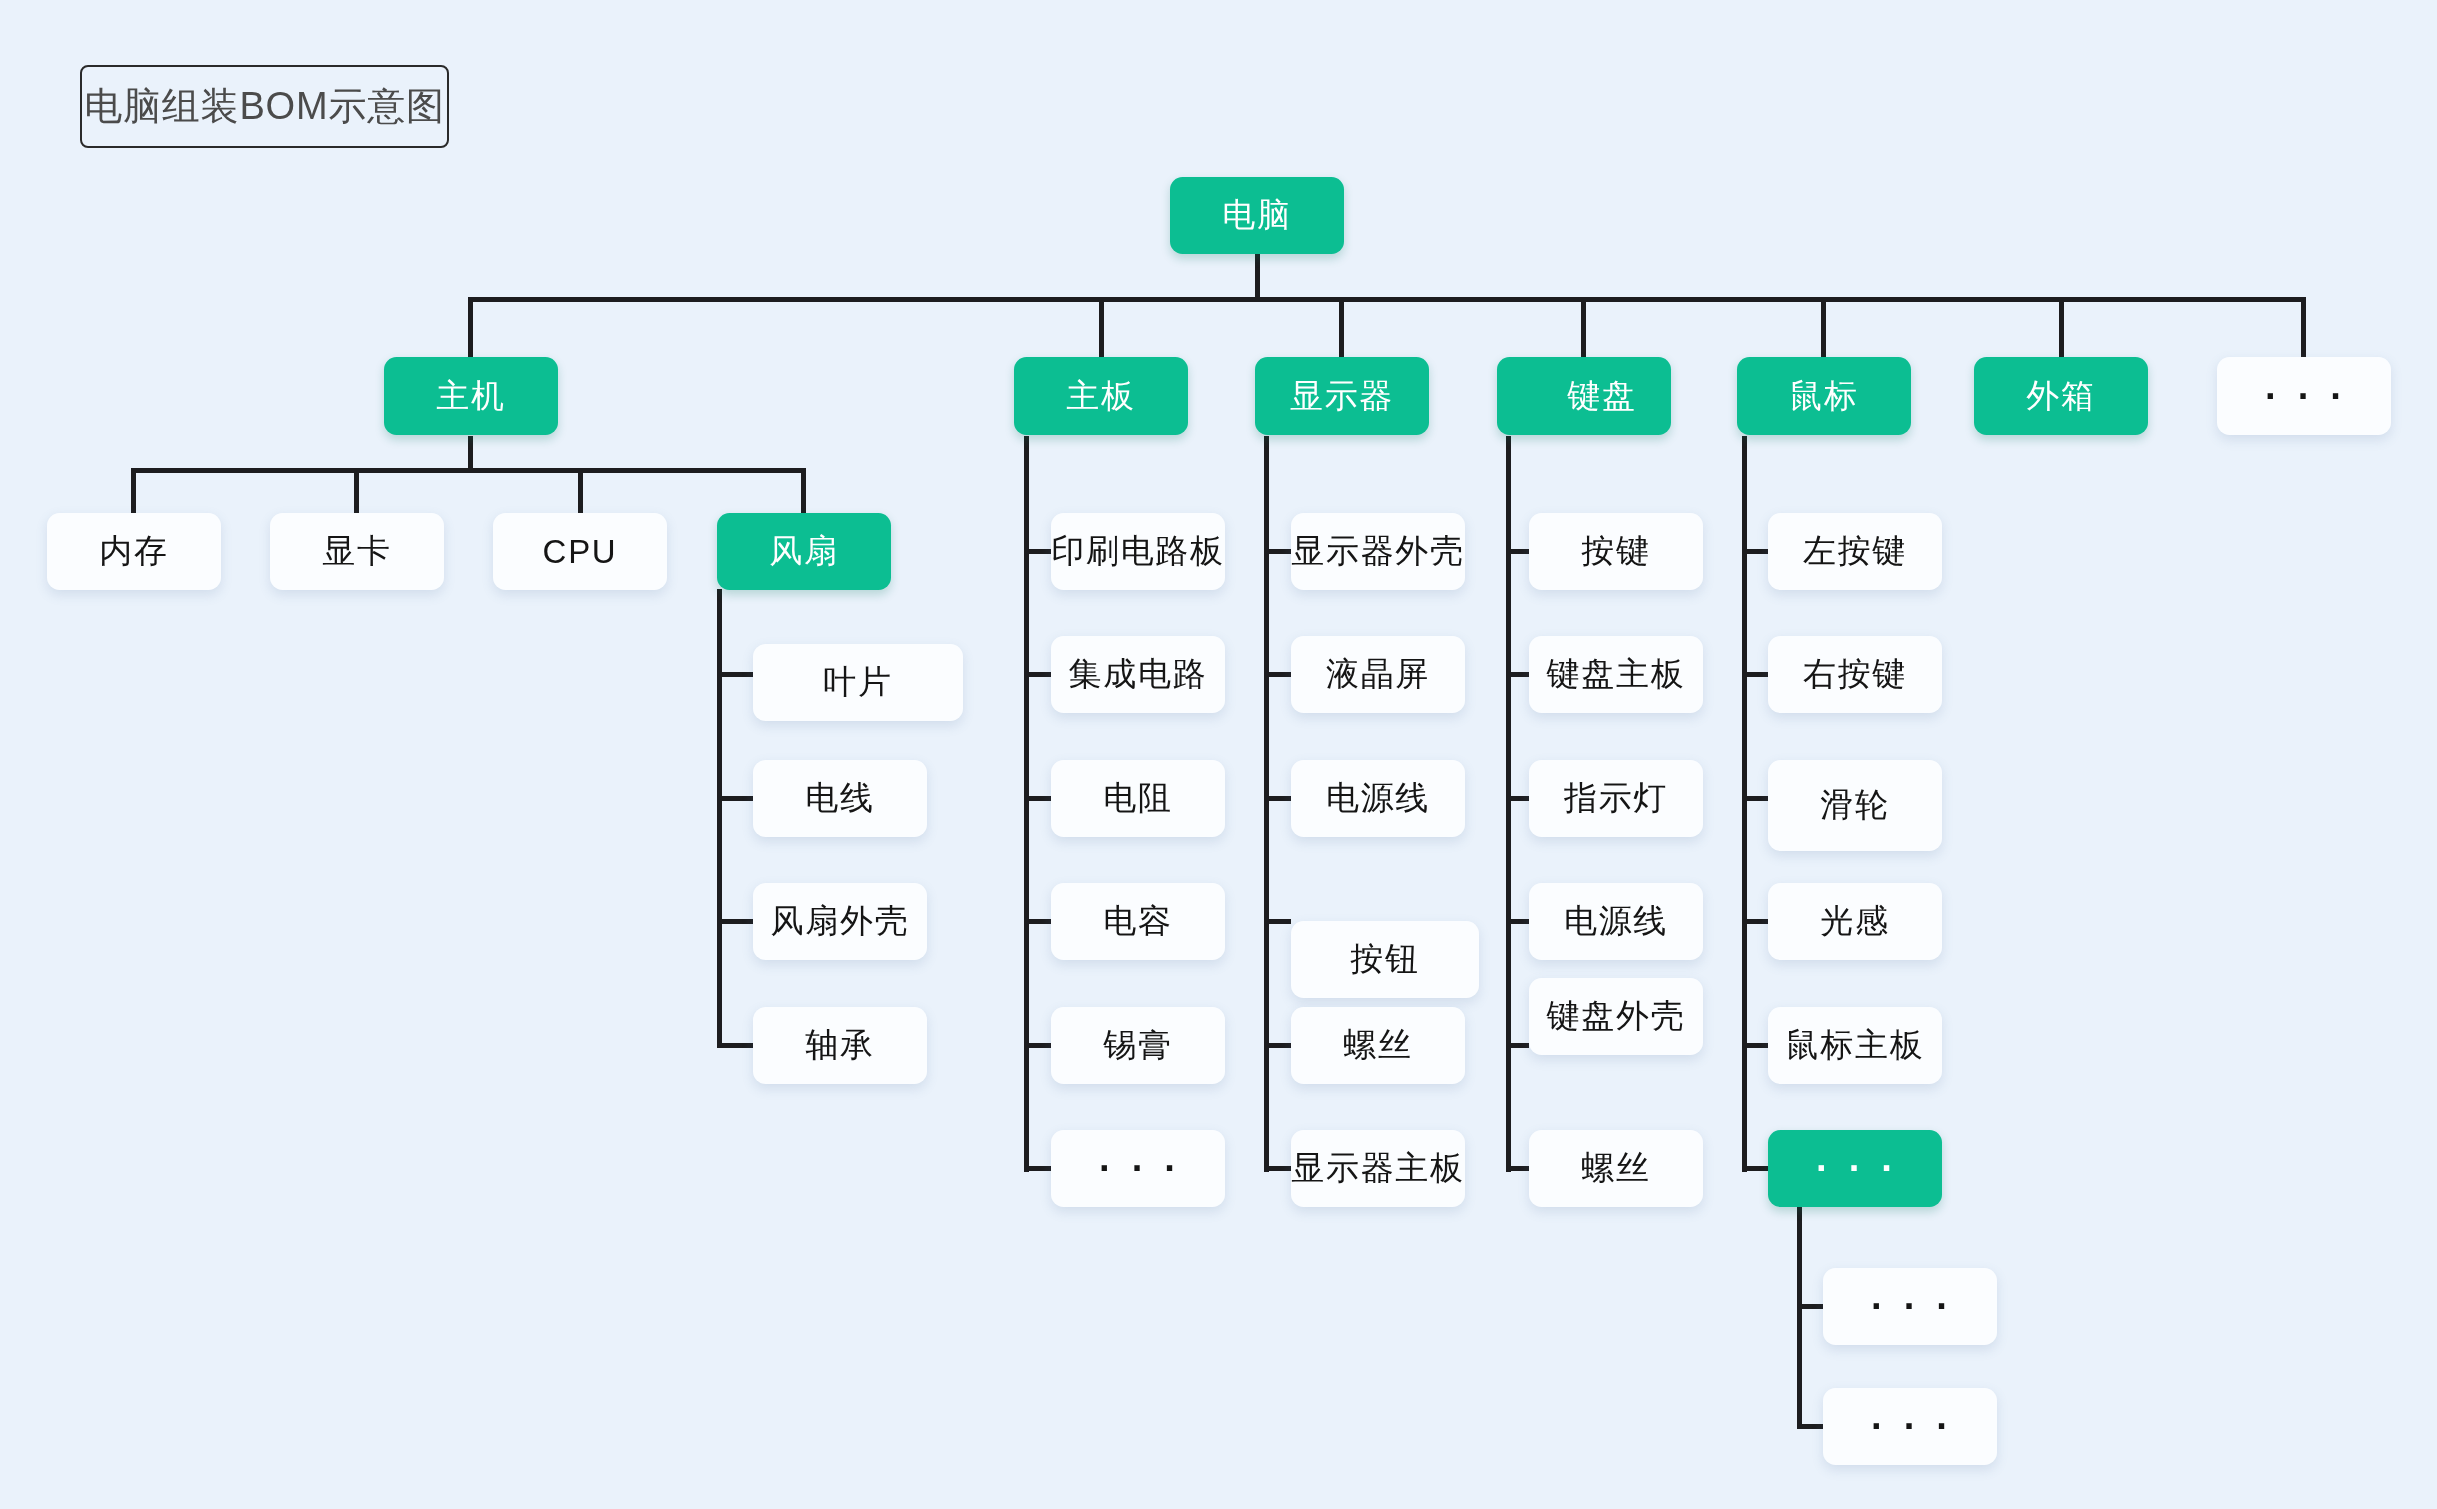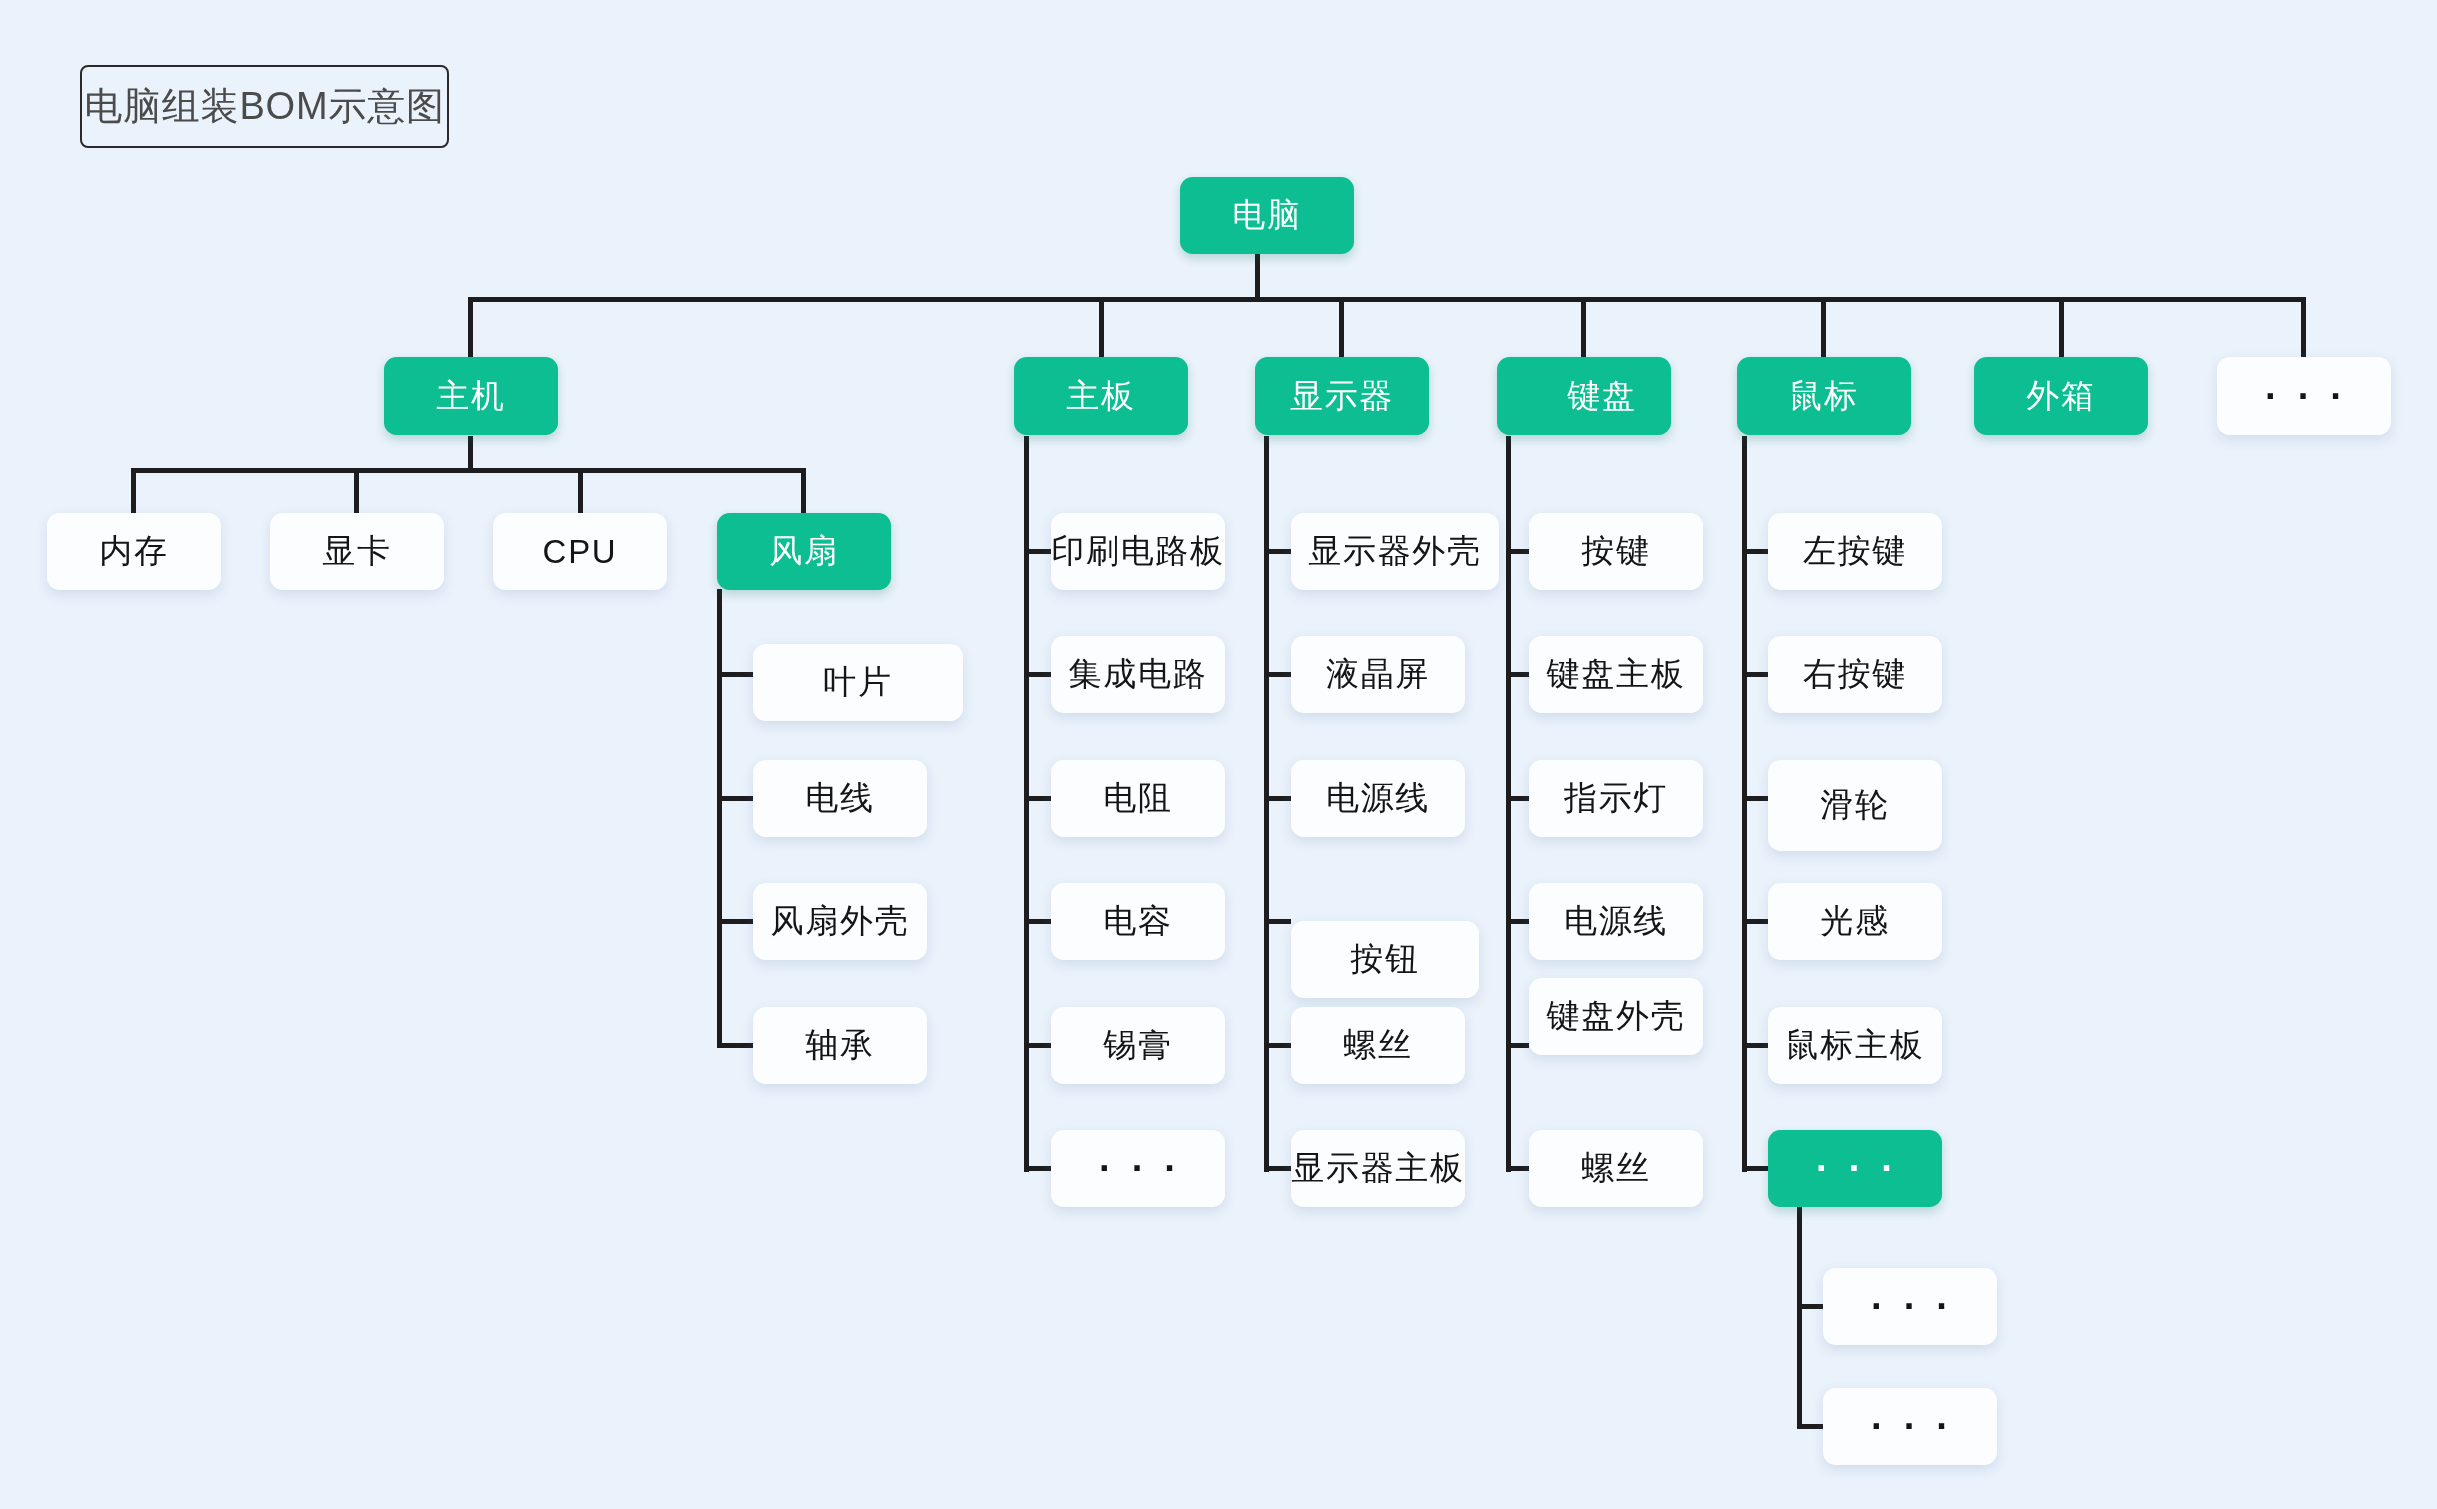--- a/index.html
+++ b/index.html
@@ -92,21 +92,21 @@
     <div class="seg" style="left: 1742px; top: 436px; width: 5px; height: 736px;"></div>
     <div class="seg" style="left: 1742px; top: 549px; width: 26px; height: 5px;"></div>
     <div class="seg" style="left: 1742px; top: 672px; width: 26px; height: 5px;"></div>
     <div class="seg" style="left: 1742px; top: 796px; width: 26px; height: 5px;"></div>
     <div class="seg" style="left: 1742px; top: 919px; width: 26px; height: 5px;"></div>
     <div class="seg" style="left: 1742px; top: 1043px; width: 26px; height: 5px;"></div>
     <div class="seg" style="left: 1742px; top: 1166px; width: 26px; height: 5px;"></div>
     <div class="seg" style="left: 1797px; top: 1207px; width: 5px; height: 222px;"></div>
     <div class="seg" style="left: 1797px; top: 1304px; width: 26px; height: 5px;"></div>
     <div class="seg" style="left: 1797px; top: 1424px; width: 26px; height: 5px;"></div>
-    <div class="node green" style="left: 1170px; top: 177px; width: 174px; height: 77px; margin-left: 10px;">电脑</div>
+    <div class="node green" style="left: 1170px; top: 177px; width: 174px; height: 77px;">电脑</div>
     <div class="node green" style="left: 384px; top: 357px; width: 174px; height: 78px;">主机</div>
     <div class="node green" style="left: 1014px; top: 357px; width: 174px; height: 78px;">主板</div>
     <div class="node green" style="left: 1255px; top: 357px; width: 174px; height: 78px;">显示器</div>
     <div class="node green" style="left: 1497px; top: 357px; width: 174px; height: 78px; padding-left: 36px;">键盘</div>
     <div class="node green" style="left: 1737px; top: 357px; width: 174px; height: 78px;">鼠标</div>
     <div class="node green" style="left: 1974px; top: 357px; width: 174px; height: 78px;">外箱</div>
     <div class="node white ellipsis" style="left: 2217px; top: 357px; width: 174px; height: 78px;">···</div>
     <div class="node white" style="left: 47px; top: 513px; width: 174px; height: 77px;">内存</div>
     <div class="node white" style="left: 270px; top: 513px; width: 174px; height: 77px;">显卡</div>
     <div class="node white" style="left: 493px; top: 513px; width: 174px; height: 77px;">CPU</div>
@@ -114,21 +114,21 @@
     <div class="node white" style="left: 753px; top: 644px; width: 210px; height: 77px;">叶片</div>
     <div class="node white" style="left: 753px; top: 760px; width: 174px; height: 77px;">电线</div>
     <div class="node white" style="left: 753px; top: 883px; width: 174px; height: 77px;">风扇外壳</div>
     <div class="node white" style="left: 753px; top: 1007px; width: 174px; height: 77px;">轴承</div>
     <div class="node white" style="left: 1051px; top: 513px; width: 174px; height: 77px;">印刷电路板</div>
     <div class="node white" style="left: 1051px; top: 636px; width: 174px; height: 77px;">集成电路</div>
     <div class="node white" style="left: 1051px; top: 760px; width: 174px; height: 77px;">电阻</div>
     <div class="node white" style="left: 1051px; top: 883px; width: 174px; height: 77px;">电容</div>
     <div class="node white" style="left: 1051px; top: 1007px; width: 174px; height: 77px;">锡膏</div>
     <div class="node white ellipsis" style="left: 1051px; top: 1130px; width: 174px; height: 77px;">···</div>
-    <div class="node white" style="left: 1291px; top: 513px; width: 208px; height: 77px;">显示器外壳</div>
+    <div class="node white" style="left: 1291px; top: 513px; width: 174px; height: 77px;">显示器外壳</div>
     <div class="node white" style="left: 1291px; top: 636px; width: 174px; height: 77px;">液晶屏</div>
     <div class="node white" style="left: 1291px; top: 760px; width: 174px; height: 77px;">电源线</div>
     <div class="node white" style="left: 1291px; top: 921px; width: 188px; height: 77px;">按钮</div>
     <div class="node white" style="left: 1291px; top: 1007px; width: 174px; height: 77px;">螺丝</div>
     <div class="node white" style="left: 1291px; top: 1130px; width: 174px; height: 77px;">显示器主板</div>
     <div class="node white" style="left: 1529px; top: 513px; width: 174px; height: 77px;">按键</div>
     <div class="node white" style="left: 1529px; top: 636px; width: 174px; height: 77px;">键盘主板</div>
     <div class="node white" style="left: 1529px; top: 760px; width: 174px; height: 77px;">指示灯</div>
     <div class="node white" style="left: 1529px; top: 883px; width: 174px; height: 77px;">电源线</div>
     <div class="node white" style="left: 1529px; top: 978px; width: 174px; height: 77px;">键盘外壳</div>

